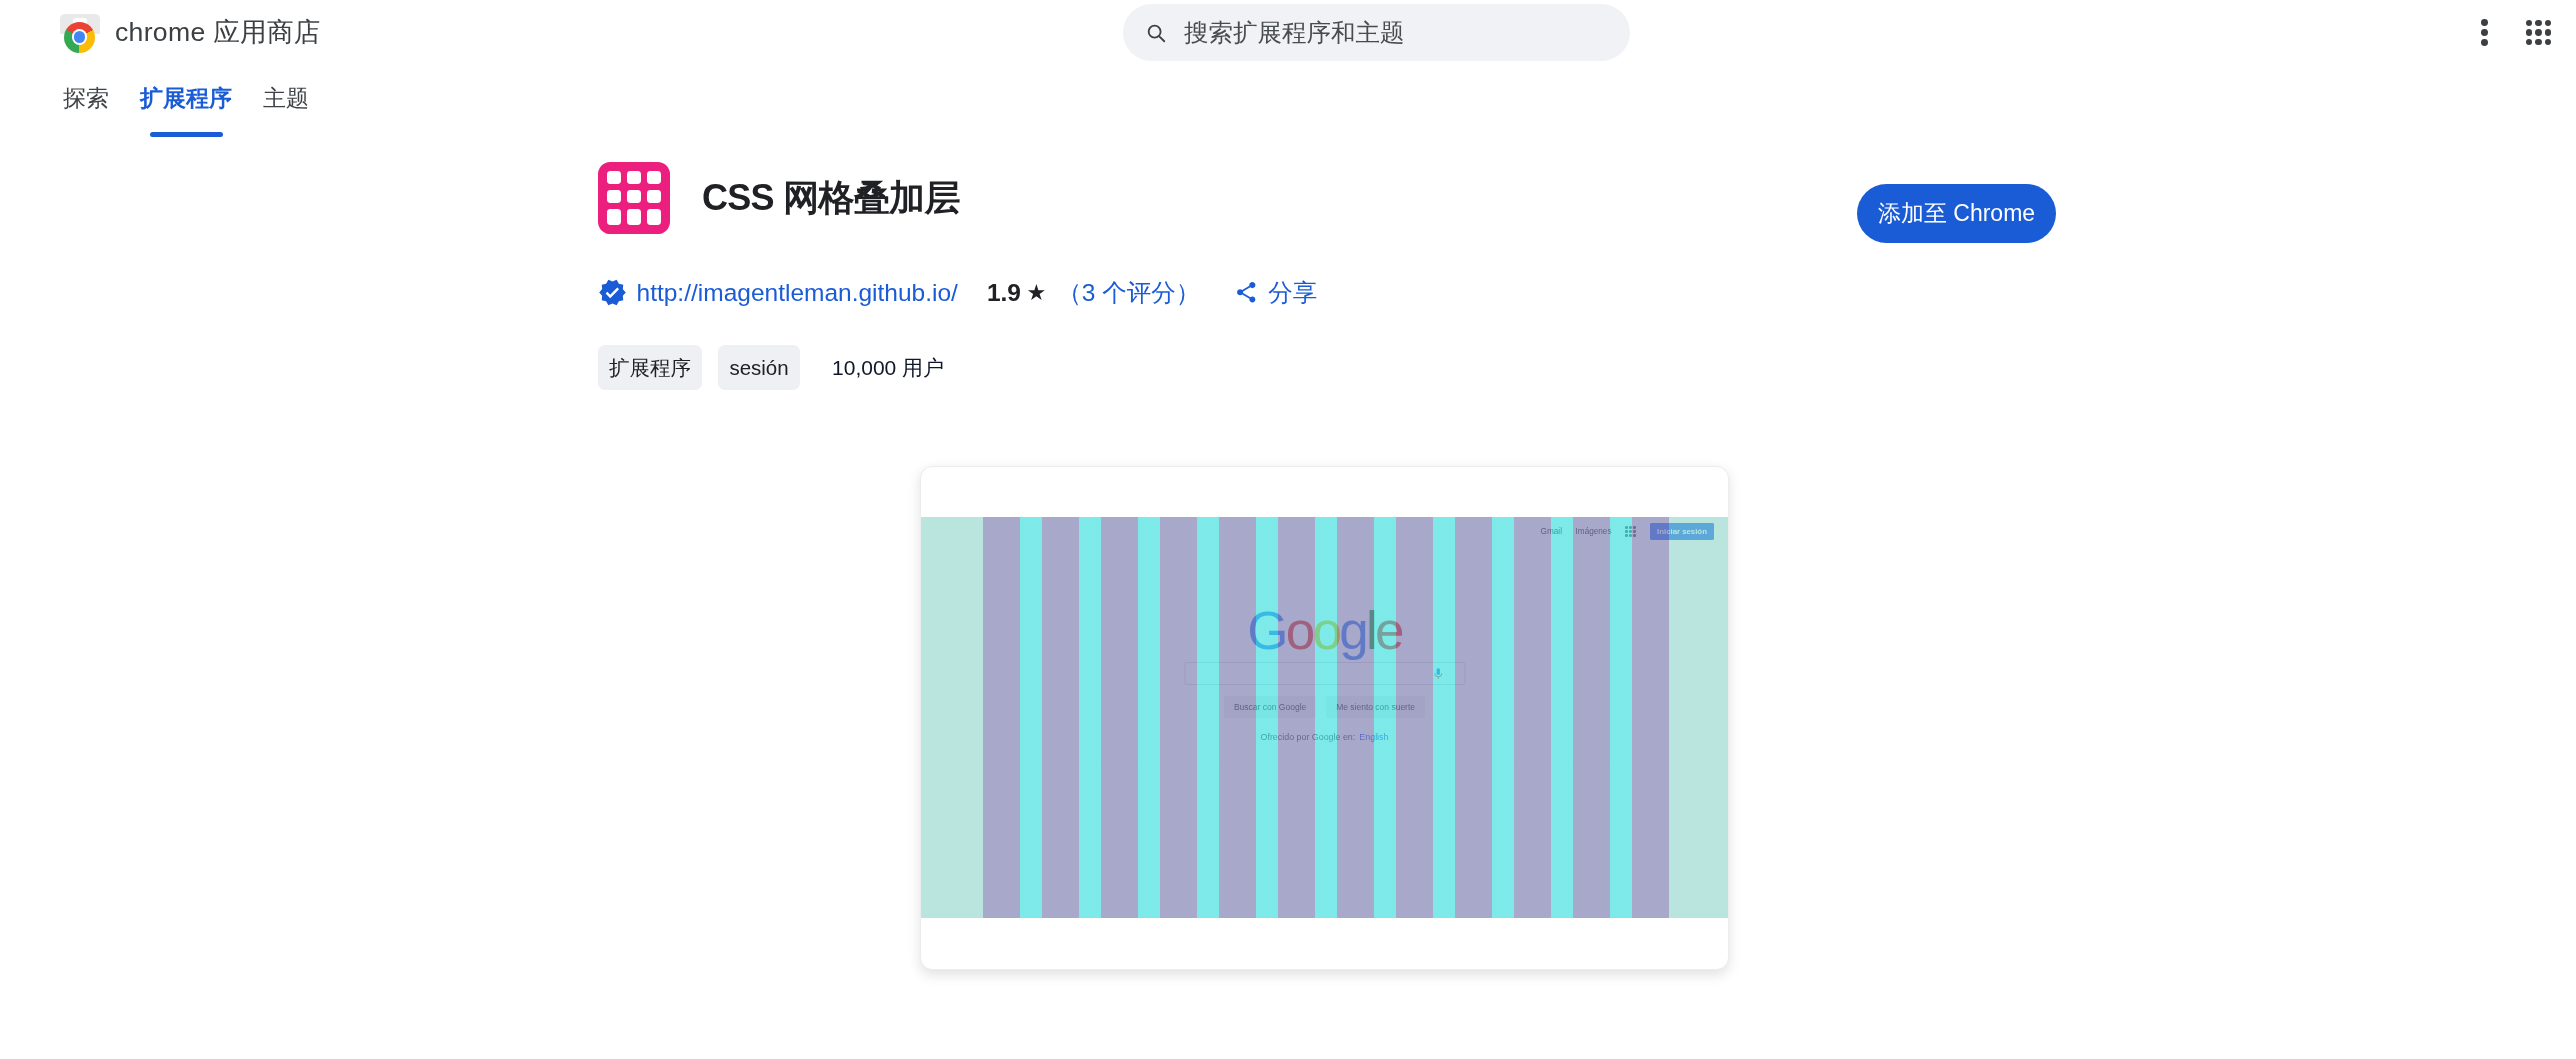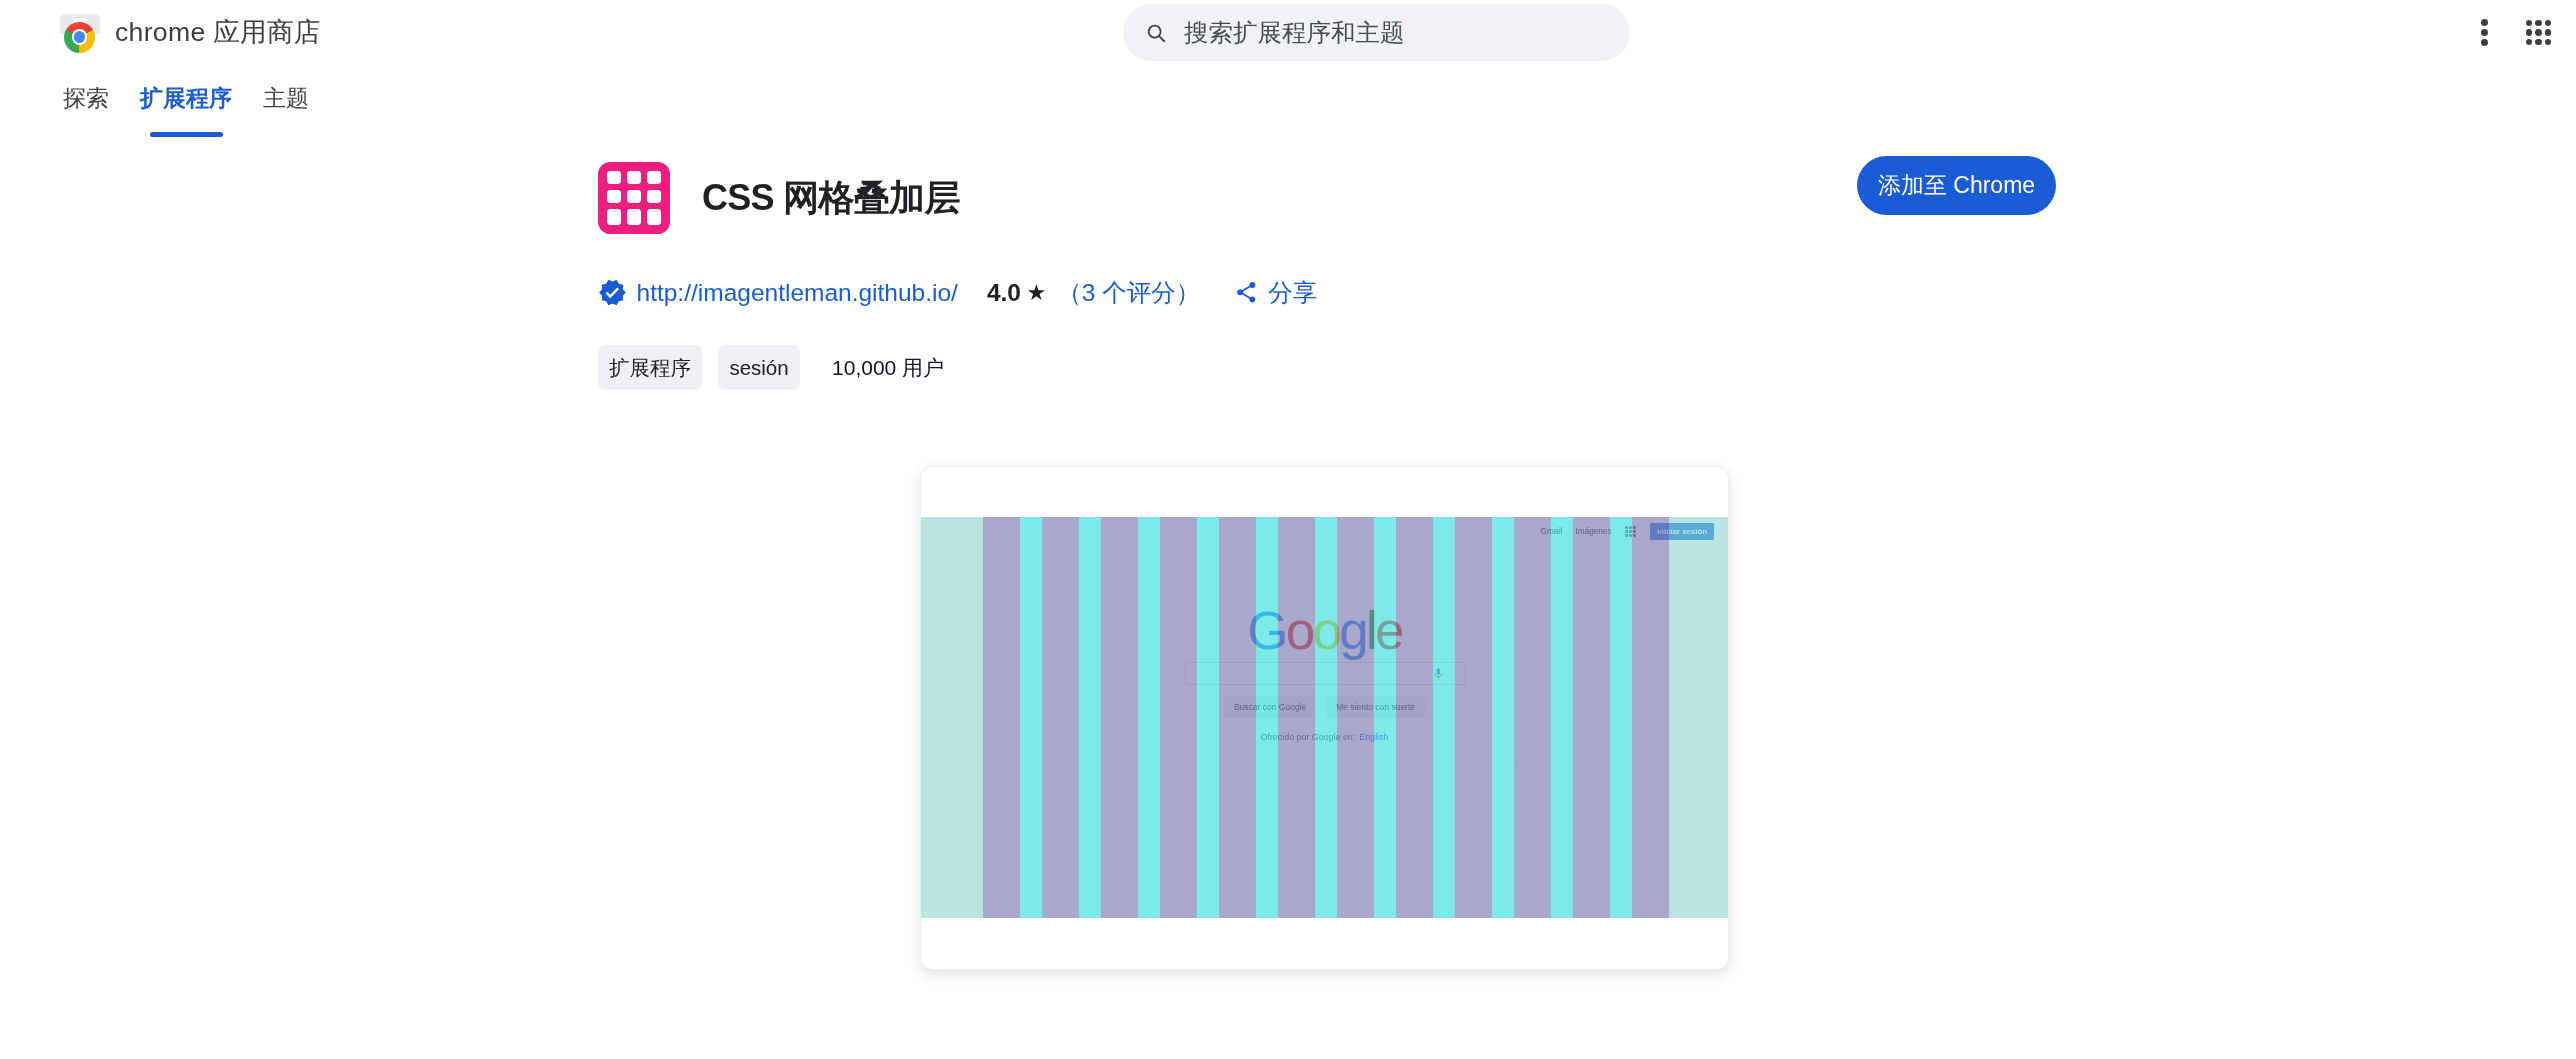--- a/index.html
+++ b/index.html
@@ -38,21 +38,21 @@
   .tab.active{color:var(--accent);font-weight:700;}
   .tab .underline{position:absolute;left:9.5px;right:9.5px;bottom:-8.2px;height:5.5px;border-radius:3.4px;background:var(--accent);}
 
   
   .ext-icon{left:598px;top:162px;width:72px;height:72px;border-radius:12.3px;background:var(--pink);
             display:grid;grid-template-columns:repeat(3,1fr);grid-template-rows:1fr 1fr 1.25fr;gap:6.1px;
             padding:8.9px;box-sizing:border-box;}
   .ext-icon .cell{background:#fff;border-radius:3.4px;}
   .ext-title{left:702px;top:162px;height:72px;display:flex;align-items:center;font-size:36px;font-weight:700;
              color:#202124;letter-spacing:-0.7px;margin:0;}
-  .add-btn{left:1857px;top:156px;width:199px;height:59px;border-radius:30px;background:var(--accent);color:#fff;
+  .add-btn{left:1857px;top:184px;width:199px;height:59px;border-radius:30px;background:var(--accent);color:#fff;
            font-size:23px;display:flex;align-items:center;justify-content:center;border:none;cursor:pointer;
            font-family:inherit;}
 
   .meta-row{left:598px;top:275px;height:35px;display:flex;align-items:center;font-size:24.5px;}
   .verified-svg{width:29px;height:29px;}
   .website{color:var(--accent);text-decoration:none;margin-left:9.5px;}
   .rating-val{margin-left:29px;color:#202124;font-weight:700;}
   .rating-star{margin-left:5.5px;font-size:22px;color:#202124;}
   .reviews{margin-left:11px;color:var(--accent);}
   .reviews a{color:var(--accent);text-decoration:none;}
@@ -161,21 +161,21 @@
       <div class="cell"></div>
   </div>
   <h1 class="abs ext-title">CSS 网格叠加层</h1>
   <button class="abs add-btn">添加至 Chrome</button>
 
   <div class="abs meta-row">
     <svg class="verified-svg" viewBox="0 0 24 24">
       <path fill="#1a5cd6" d="M23,12l-2.44-2.79l0.34-3.69l-3.61-0.82L15.4,1.5L12,2.96L8.6,1.5L6.71,4.69L3.1,5.5L3.44,9.2L1,12l2.44,2.79 l-0.34,3.7l3.61,0.82L8.6,22.5l3.4-1.47l3.4,1.46l1.89-3.19l3.61-0.82l-0.34-3.69L23,12z M10.09,16.72l-3.8-3.81l1.48-1.48 l2.32,2.33l5.85-5.87l1.48,1.48L10.09,16.72z"></path>
     </svg>
     <a class="website" href="#">http://imagentleman.github.io/</a>
-    <span class="rating-val">4.0</span>
+    <span class="rating-val">1.9</span>
     <span class="rating-star">★</span>
     <span class="reviews"><span>（</span><a href="#">3 个评分</a><span>）</span></span>
     <svg class="share-svg" viewBox="0 0 24 24">
       <path fill="#1a5cd6" d="M18,16.08c-0.76,0-1.44,0.3-1.96,0.77L8.91,12.7C8.96,12.47,9,12.24,9,12s-0.04-0.47-0.09-0.7l7.05-4.11 C16.5,7.69,17.21,8,18,8c1.66,0,3-1.34,3-3s-1.34-3-3-3s-3,1.34-3,3c0,0.24,0.04,0.47,0.09,0.7L8.04,9.81C7.5,9.31,6.79,9,6,9 c-1.66,0-3,1.34-3,3s1.34,3,3,3c0.79,0,1.5-0.31,2.04-0.81l7.12,4.16c-0.05,0.21-0.08,0.43-0.08,0.65c0,1.61,1.31,2.92,2.92,2.92 s2.92-1.31,2.92-2.92S19.61,16.08,18,16.08z"></path>
     </svg>
     <a class="share-label" href="#">分享</a>
   </div>
 
   <div class="abs chips-row">
     <div class="chip">扩展程序</div>

